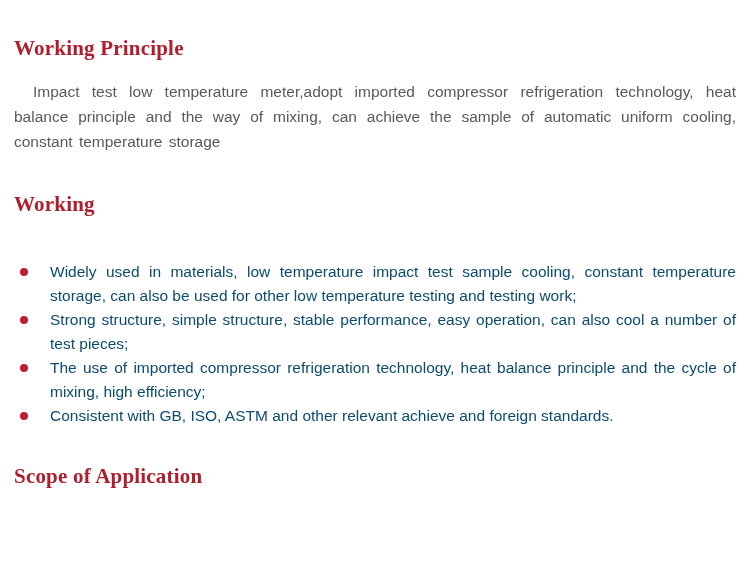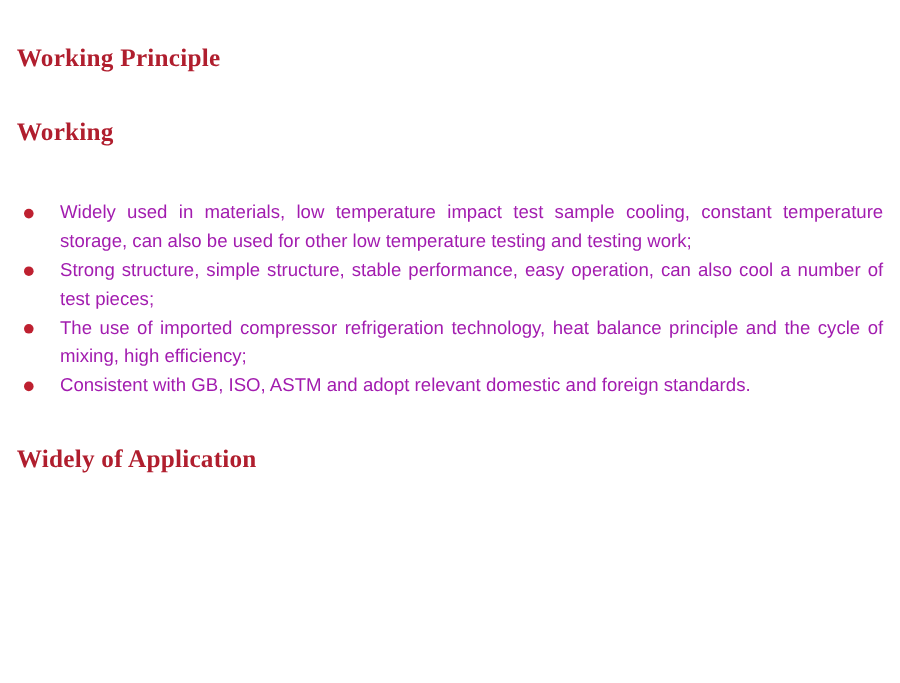--- a/index.html
+++ b/index.html
@@ -50,21 +50,21 @@
     padding: 0;
   }
   #features-list { margin-top: 44px; }
   #scope-list    { margin-top: 45px; }
 
   .bullet-item {
     position: relative;
     padding-left: 36px;
     font-size: 15.5px;
     line-height: 24px;
-    color: #a21caf;
+    color: #0c4a6e;
     text-align: justify;
     margin: 0;
   }
   #scope-list .bullet-item {
     word-spacing: 4px;
     line-height: 25px;
   }
   .bullet-dot {
     position: absolute;
     left: 6px;
@@ -75,38 +75,39 @@
     background: #be2030;
   }
 </style>
 </head>
 <body>
 
 <div class="page">
 
   <h2 class="section-heading" id="heading-working-principle">Working Principle</h2>
 
+  <p class="body-paragraph">Impact test low temperature meter,adopt imported compressor refrigeration technology, heat balance principle and the way of mixing, can achieve the sample of automatic uniform cooling, constant temperature storage</p>
 
   <h2 class="section-heading" id="heading-features">Working</h2>
 
   <ul class="bullet-list" id="features-list">
     <li class="bullet-item">
       <span class="bullet-dot"></span>
       <span>Widely used in materials, low temperature impact test sample cooling, constant temperature storage, can also be used for other low temperature testing and testing work;</span>
     </li>
     <li class="bullet-item">
       <span class="bullet-dot"></span>
       <span>Strong structure, simple structure, stable performance, easy operation, can also cool a number of test pieces;</span>
     </li>
     <li class="bullet-item">
       <span class="bullet-dot"></span>
       <span>The use of imported compressor refrigeration technology, heat balance principle and the cycle of mixing, high efficiency;</span>
     </li>
     <li class="bullet-item">
       <span class="bullet-dot"></span>
-      <span>Consistent with GB, ISO, ASTM and adopt relevant domestic and foreign standards.</span>
+      <span>Consistent with GB, ISO, ASTM and other relevant achieve and foreign standards.</span>
     </li>
   </ul>
 
-  <h2 class="section-heading" id="heading-scope">Widely of Application</h2>
+  <h2 class="section-heading" id="heading-scope">Scope of Application</h2>
 
 
 </div>
 
 </body></html>

